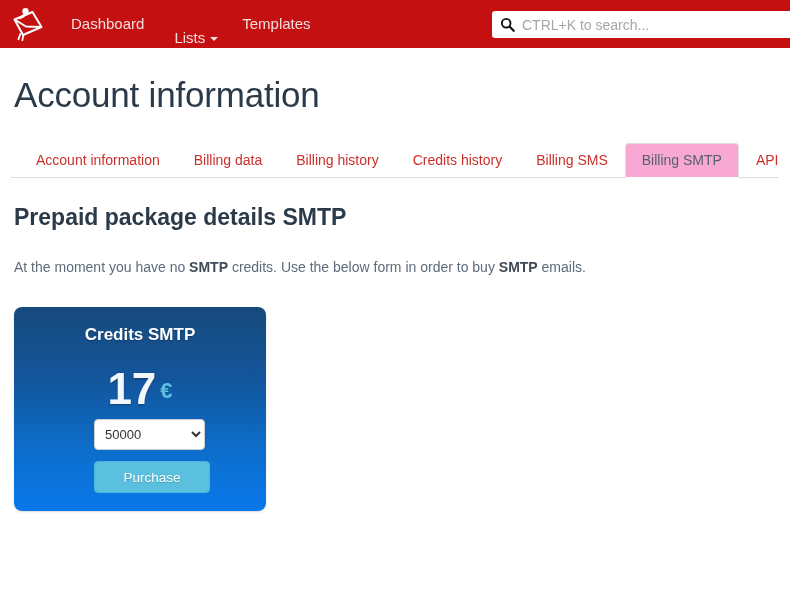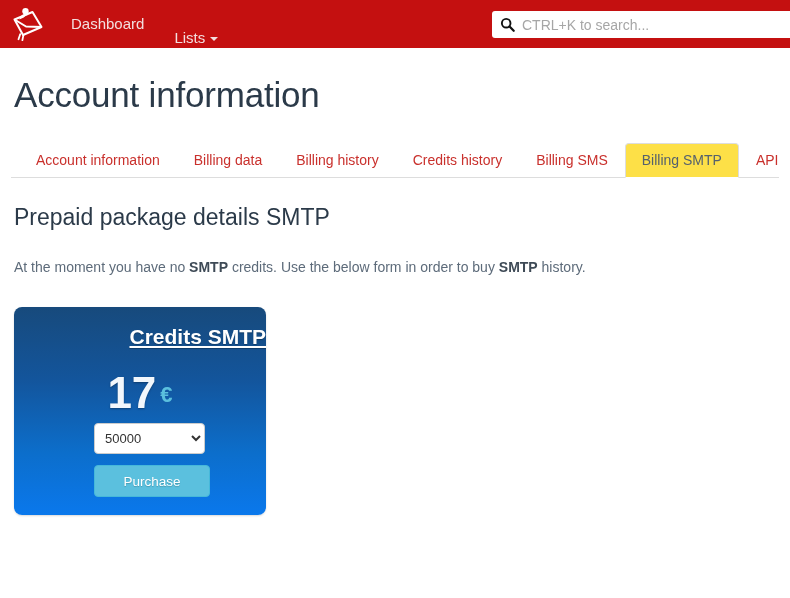--- a/index.html
+++ b/index.html
@@ -109,31 +109,31 @@
     padding: 8px 16px;
     line-height: 17px;
     border: 1px solid transparent;
     border-bottom: none;
     position: relative;
     white-space: nowrap;
     background: transparent;
   }
   .tab.active {
     color: #55616d;
-    background: #fde047;
+    background: #f9a8d4;
     border: 1px solid #dddddd;
     border-bottom: 1px solid #ffffff;
     border-radius: 4px 4px 0 0;
     margin-bottom: -1px;
   }
 
   
   .section-title {
     font-size: 23px;
-    font-weight: normal;
+    font-weight: bold;
     color: #2b3a49;
     margin: 26px 0 0 3px;
   }
   .intro {
     font-size: 14px;
     color: #5d6b7a;
     margin: 28px 0 0 3px;
   }
   .intro b { color: #3e4a56; font-weight: bold; }
 
@@ -141,27 +141,26 @@
   .card-row { margin-top: 32px; padding-left: 3px; }
   .price-card {
     width: 252px;
     border-radius: 8px;
     background: linear-gradient(to bottom, #174a7c 0%, #13559c 35%, #0c6ecb 70%, #0a78ec 100%);
     padding: 16px 0 18px 0;
     color: #fff;
     box-shadow: 0 1px 2px rgba(0,0,0,.15);
   }
   .card-title {
-    text-align: right;
-    font-size: 21px;
+    text-align: center;
+    font-size: 17px;
     font-weight: bold;
     color: #ffffff;
     margin: 2px 0 0 0;
     text-shadow: 0 1px 1px rgba(0,0,0,.25);
-    text-decoration: underline;
   }
   .card-price {
     text-align: center;
     margin: 22px 0 0 0;
     line-height: 1;
   }
   .card-price .amount {
     font-size: 44px;
     font-weight: bold;
     color: #f2f7fc;
@@ -249,20 +248,23 @@
   <ul class="nav-links">
     <li>
       <a class="nav-link" href="#">Dashboard</a>
     </li>
     <li>
       <a class="nav-link has-caret" href="#">
         <span>Lists</span>
         <span class="caret"></span>
       </a>
     </li>
+    <li>
+      <a class="nav-link" href="#">Templates</a>
+    </li>
   </ul>
 
   <div class="search-wrap">
     <span class="search-icon">
       <svg width="15" height="15" viewBox="0 0 16 16" aria-hidden="true">
         <circle cx="6.6" cy="6.6" r="4.6" fill="none" stroke="#111111" stroke-width="2"></circle>
         <line x1="10.2" y1="10.2" x2="14.6" y2="14.6" stroke="#111111" stroke-width="2.4" stroke-linecap="round"></line>
       </svg>
     </span>
     <input class="search-input" type="text" placeholder="CTRL+K to search..." style="">
@@ -279,21 +281,21 @@
     <a class="tab" href="#">Billing history</a>
     <a class="tab" href="#">Credits history</a>
     <a class="tab" href="#">Billing SMS</a>
     <a class="tab active" href="#">Billing SMTP</a>
     <a class="tab" href="#">API</a>
   </nav>
 
   <h2 class="section-title">Prepaid package details SMTP</h2>
 
   <p class="intro">
-    <span>At the moment you have no </span><b>SMTP</b><span> credits. Use the below form in order to buy </span><b>SMTP</b><span> history.</span>
+    <span>At the moment you have no </span><b>SMTP</b><span> credits. Use the below form in order to buy </span><b>SMTP</b><span> emails.</span>
   </p>
 
   <div class="card-row">
     <div class="price-card">
 
       <div class="card-title">Credits SMTP</div>
 
       <div class="card-price">
         <span class="amount">17</span><span class="cur">€</span>
       </div>

